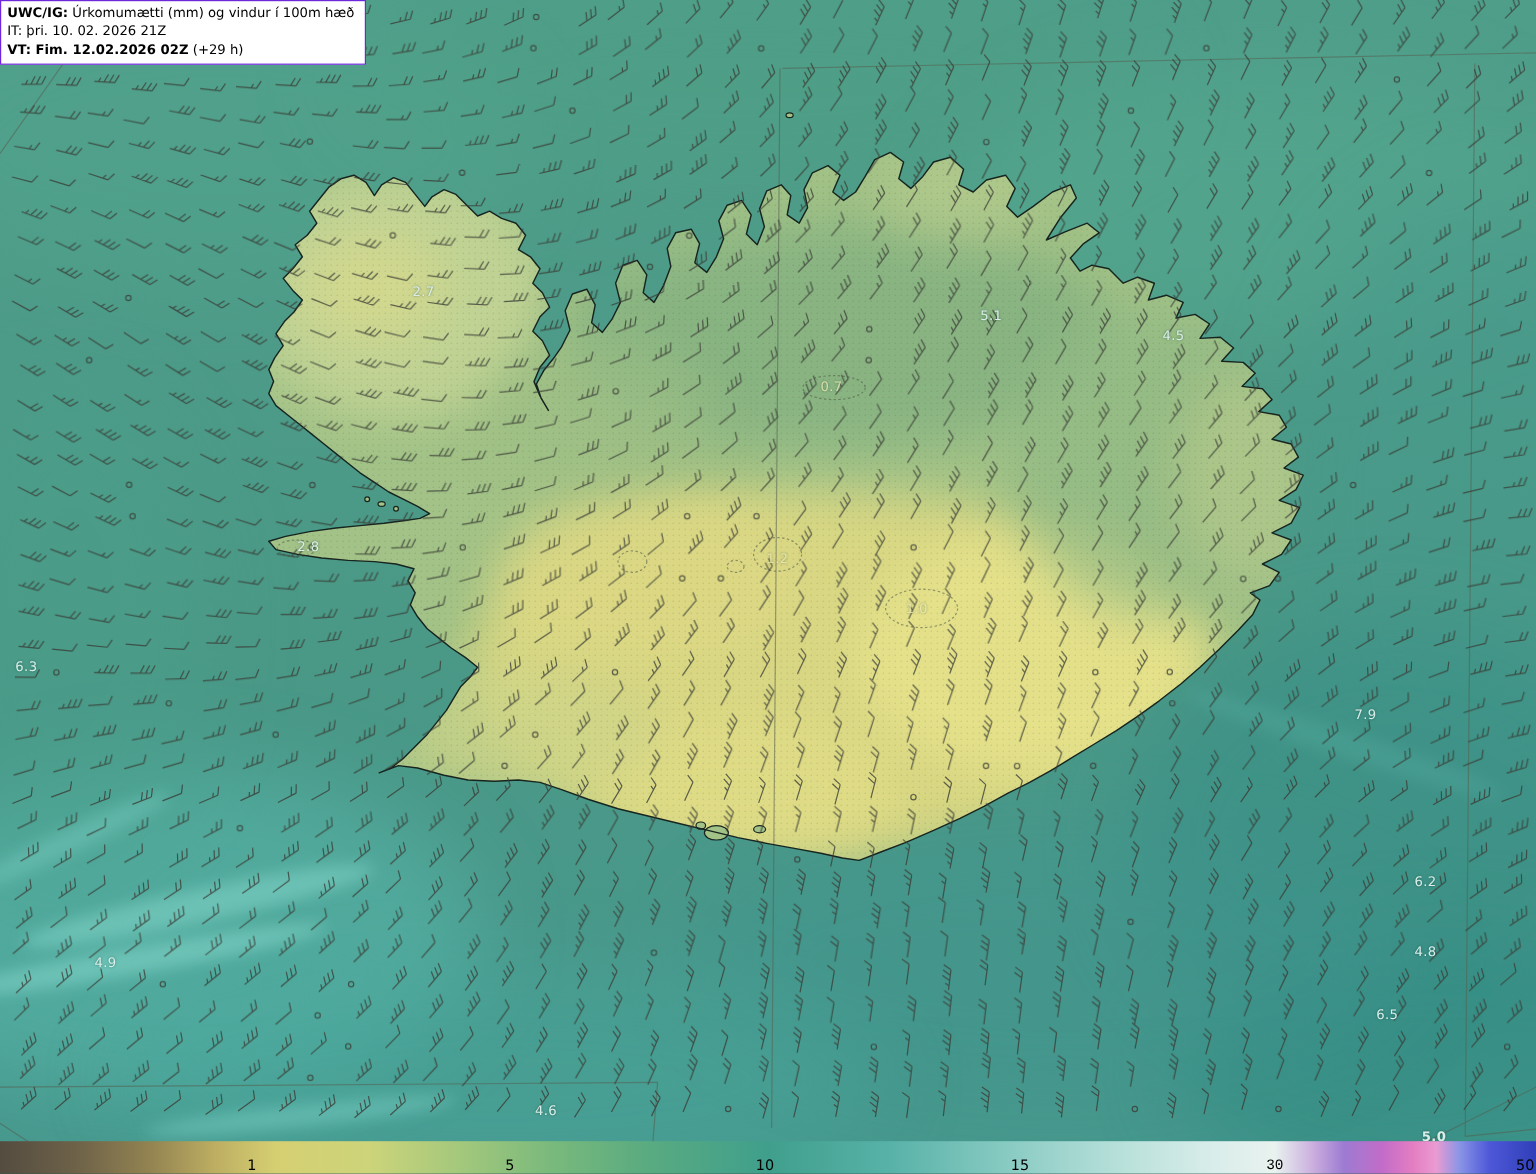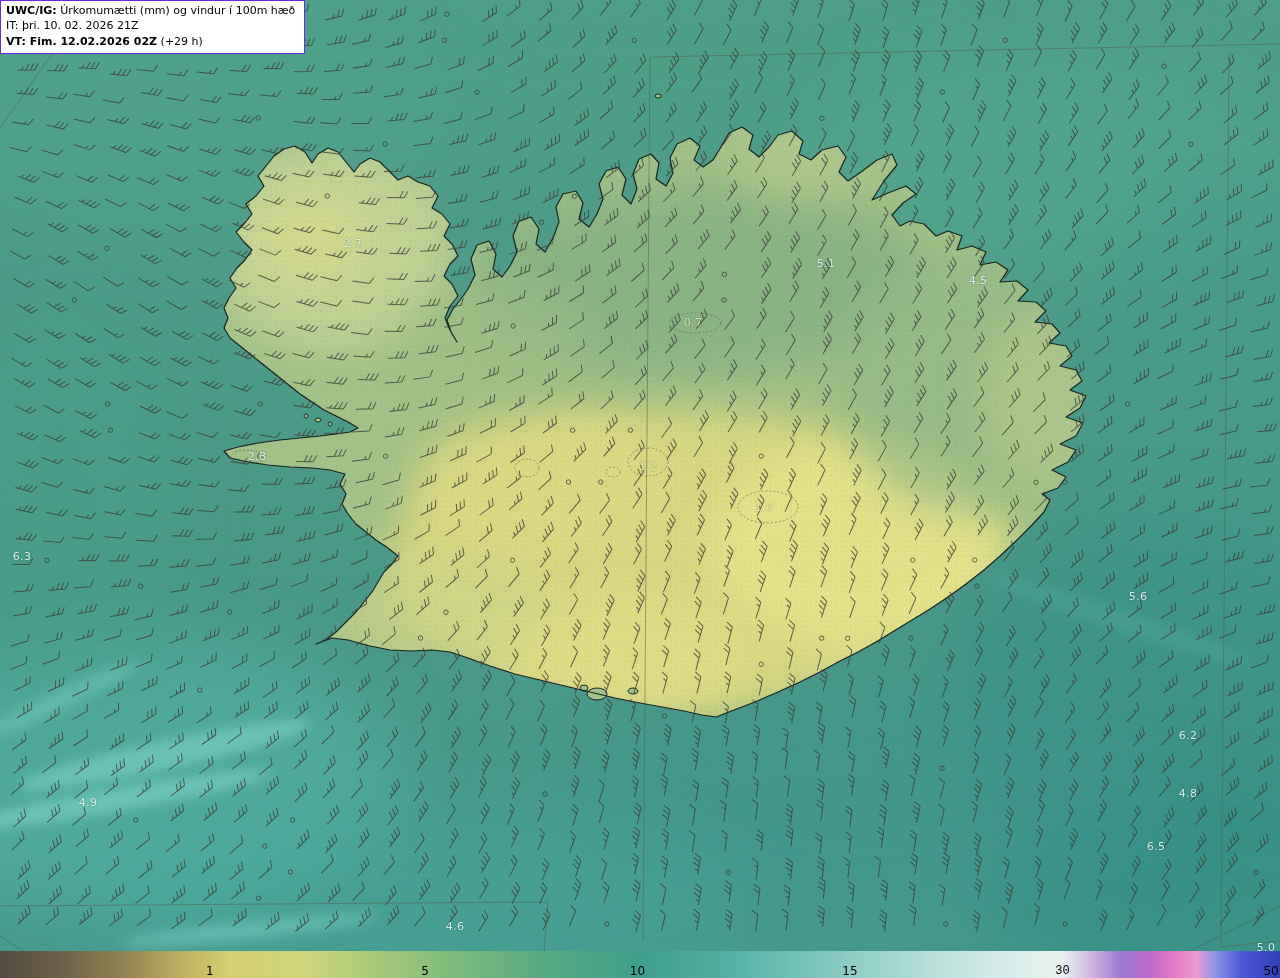--- a/index.html
+++ b/index.html
@@ -1602,27 +1602,27 @@
 
   <div class="labels-layer" id="labels-layer">
       <span class="contour-label sea" style="left: 305px; top: 243px; margin-left: 48px;">2.7</span>
       <span class="contour-label sea" style="left: 826px; top: 222px; margin-top: 41px;">5.1</span>
       <span class="contour-label sea" style="left: 978px; top: 280px;">4.5</span>
       <span class="contour-label land" style="left: 693px; top: 322px;">0.7</span>
       <span class="contour-label sea" style="left: 237px; top: 456px; padding-left: 40px;">2.8</span>
       <span class="contour-label land" style="left: 648px; top: 466px;">1.2</span>
       <span class="contour-label land" style="left: 764px; top: 507px; text-align: right;">1.0</span>
       <span class="contour-label sea" style="left: 22px; top: 556px;">6.3</span>
-      <span class="contour-label sea" style="left: 1138px; top: 596px;">5.6</span>
+      <span class="contour-label sea" style="left: 1138px; top: 596px;">7.9</span>
       <span class="contour-label sea" style="left: 1188px; top: 735px;">6.2</span>
       <span class="contour-label sea" style="left: 1188px; top: 793px;">4.8</span>
       <span class="contour-label sea" style="left: 88px; top: 802px;">4.9</span>
       <span class="contour-label sea" style="left: 1136px; top: 846px; margin-left: 20px;">6.5</span>
       <span class="contour-label sea" style="left: 455px; top: 926px;">4.6</span>
-      <span class="contour-label sea" style="left: 1266px; top: 947px;">5.0</span>
+      <span class="contour-label sea" style="left: 1195px; top: 947px; font-weight: bold;">5.0</span>
     </div>
 
   <div class="info-box">
     <div><b>UWC/IG:</b><span> Úrkomumætti (mm) og vindur í 100m hæð</span></div>
     <div>IT: þri. 10. 02. 2026 21Z</div>
     <div><b>VT: Fim. 12.02.2026 02Z</b><span> (+29 h)</span></div>
   </div>
 
   <div class="colorbar">
     <div class="colorbar-gradient" id="colorbar-gradient" style="background: linear-gradient(90deg, rgb(84, 76, 64) 0%, rgb(110, 98, 72) 5%, rgb(149, 133, 82) 10%, rgb(189, 174, 98) 14%, rgb(214, 207, 114) 18%, rgb(205, 212, 122) 24%, rgb(163, 200, 124) 30%, rgb(121, 185, 124) 36%, rgb(90, 171, 128) 42%, rgb(63, 159, 140) 50%, rgb(88, 178, 168) 58%, rgb(139, 204, 196) 66%, rgb(184, 224, 218) 73%, rgb(217, 237, 234) 79%, rgb(233, 242, 239) 83%, rgb(203, 174, 222) 85.5%, rgb(157, 123, 210) 87.5%, rgb(194, 108, 200) 90%, rgb(228, 126, 194) 92%, rgb(234, 155, 210) 93.5%, rgb(139, 149, 230) 95%, rgb(77, 87, 216) 97%, rgb(48, 64, 184) 100%);"></div>

